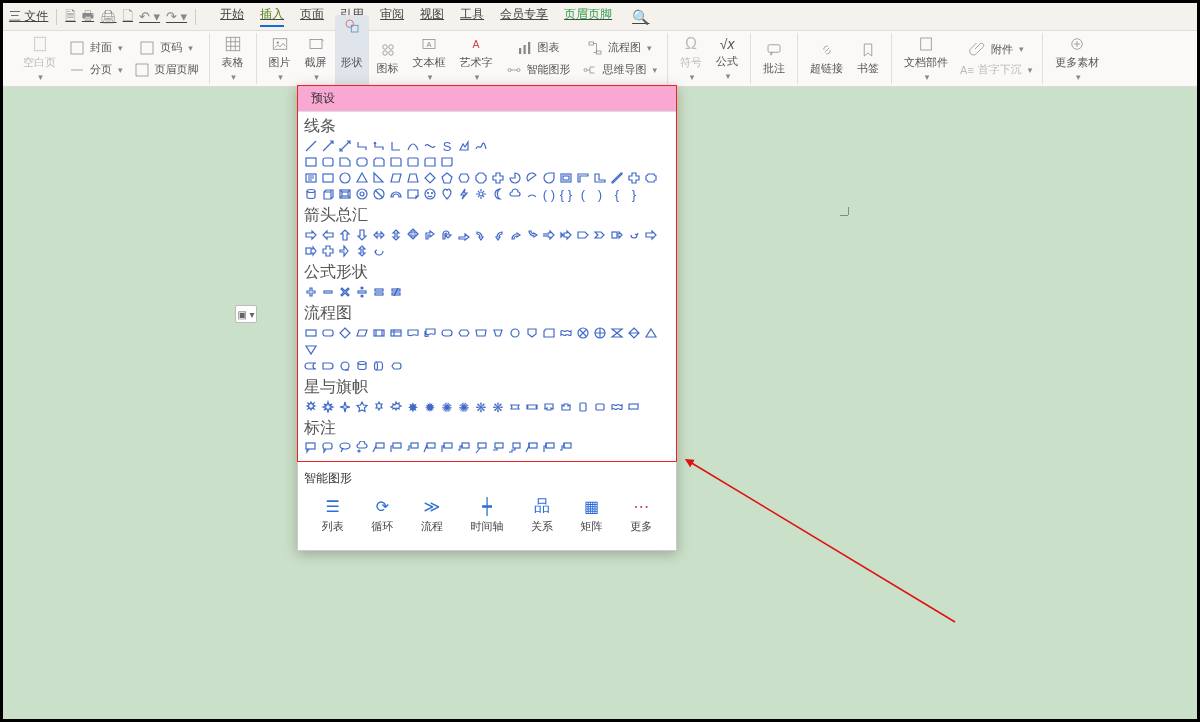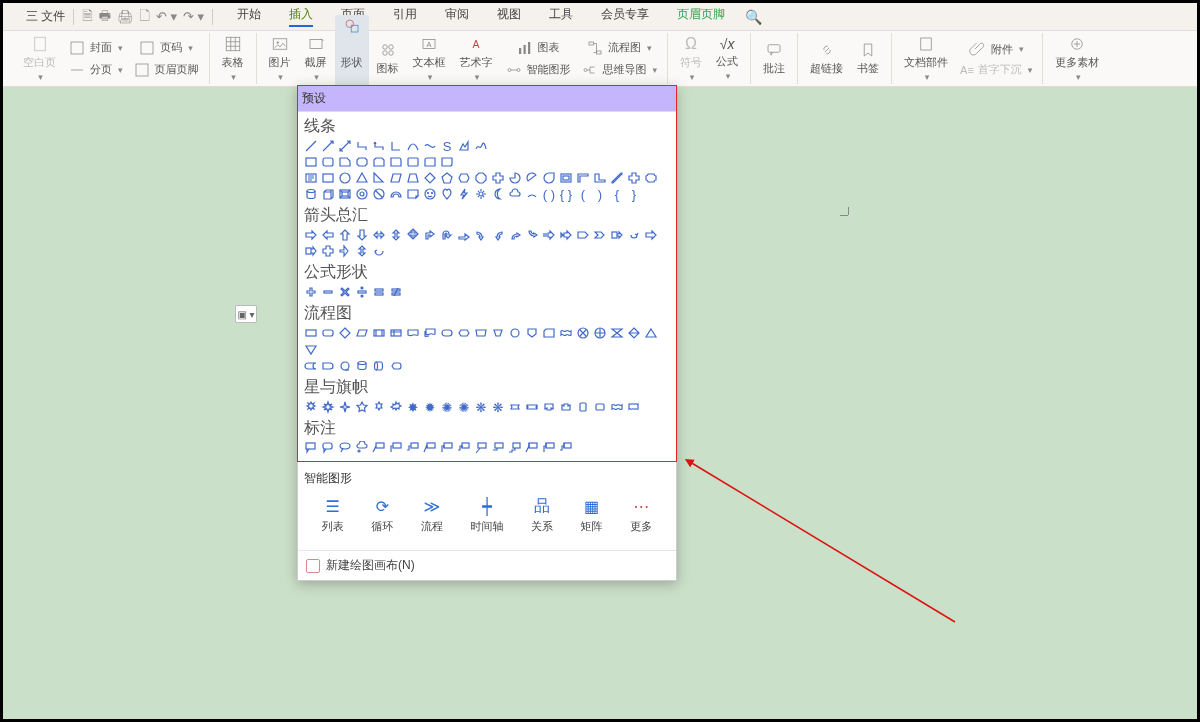--- a/index.html
+++ b/index.html
@@ -1,23 +1,23 @@
 <!DOCTYPE html>
 <html><head>
 <meta charset="utf-8">
 <style>
 * { margin: 0; padding: 0; box-sizing: border-box; font-family: "Microsoft YaHei", sans-serif; }
 body { width: 1200px; height: 722px; background: #fff; border: 3px solid #000; overflow: hidden; }
 
-.menubar { height: 28px; background: #f5f1ed; border-bottom: 1px solid #ddd; display: flex; align-items: center; padding: 0 23px; font-size: 12px; color: #444; }
+.menubar { height: 28px; background: #f5f1ed; border-bottom: 1px solid #ddd; display: flex; align-items: center; padding: 0 6px; font-size: 12px; color: #444; text-decoration: underline; }
 .menubar .filegrp { display: flex; align-items: center; gap: 6px; }
 .menubar .sep { width: 1px; height: 16px; background: #ccc; margin: 0 8px; }
 .menubar .qat { display: flex; gap: 6px; align-items: center; }
 .menubar .qat span { color: #888; font-size: 13px; }
-.menubar .tabs { display: flex; gap: 28px; margin-left: 16px; text-align: center; }
+.menubar .tabs { display: flex; gap: 16px; margin-left: 16px; text-align: center; }
 .menubar .tabs span { cursor: pointer; }
 .menubar .tabs .active { color: #4d7c0f; border-bottom: 2px solid #1a6bd6; padding-bottom: 2px; }
 .menubar .tabs .green { color: #2e9e4a; }
 .menubar .search { margin-left: 20px; color: #888; font-size: 14px; }
 
 .ribbon { height: 56px; background: #fbf9f7; border-bottom: 1px solid #e0dad4; display: flex; align-items: stretch; padding: 2px 8px; }
 .rgroup { display: flex; align-items: center; gap: 2px; padding: 0 6px; border-right: 1px solid #e4ded8; }
 .rgroup:last-child { border-right: none; }
 .rbtn { display: flex; flex-direction: column; align-items: center; justify-content: center; padding: 2px 6px; font-size: 11px; color: #555; gap: 2px; border-radius: 3px; min-width: 34px; text-align: center; }
 .rbtn svg, .rbtn .ico { width: 18px; height: 18px; display: block; }
@@ -29,21 +29,21 @@
 .drop { font-size: 9px; color: #888; margin-left: 2px; }
 
 .canvas-area { position: relative; height: calc(100% - 84px); background: #cbe0c8; display: flex; justify-content: center; padding-top: 12px; }
 .page { width: 836px; height: 100%; background: #cbe0c8; position: relative; }
 .page-mark { position: absolute; left: 658px; top: 108px; width: 18px; height: 18px; }
 .page-mark::before { content: ""; position: absolute; left: 0; top: 8px; width: 8px; height: 1px; background: #888; }
 .page-mark::after { content: ""; position: absolute; left: 8px; top: 0; width: 1px; height: 8px; background: #888; }
 .floatbtn { position: absolute; left: 232px; top: 218px; width: 22px; height: 18px; background: #fff; border: 1px solid #bbb; border-radius: 2px; font-size: 10px; display: flex; align-items: center; justify-content: center; color: #666; }
 
 .shapes-panel { position: absolute; left: 297px; top: 85px; width: 380px; background: #fff; border: 1px solid #ccc; box-shadow: 0 3px 12px rgba(0,0,0,.25); font-size: 12px; }
-.sp-head { background: #c4b5fd; padding: 4px 4px; color: #333; border-bottom: 1px solid #ddd; }
+.sp-head { background: #f9a8d4; padding: 4px 13px; color: #333; border-bottom: 1px solid #ddd; }
 .sp-body { padding: 2px 6px 6px 6px; }
 .sp-redbox { border: 1.5px solid #e22; margin: -1px -1px 0 -1px; padding: 2px 6px 4px 6px; }
 .sp-cat { font-size: 16px; color: #555; margin: 4px 0 2px 0; }
 .sp-row { display: flex; flex-wrap: wrap; gap: 3px; margin-bottom: 2px; }
 .sp-row .sh { width: 14px; height: 14px; display: flex; align-items: center; justify-content: center; color: #4169c8; font-size: 13px; }
 .sp-row .sh svg { width: 14px; height: 14px; stroke: #4169c8; fill: none; stroke-width: 1.2; }
 .sp-smart { padding: 6px 0 2px 0; font-size: 12px; color: #333; font-weight: 500; }
 .sp-smart-row { display: flex; justify-content: space-around; padding: 8px 4px 10px 4px; }
 .sp-smart-row .item { display: flex; flex-direction: column; align-items: center; gap: 4px; font-size: 11px; color: #444; }
 .sp-smart-row .item .ic { width: 18px; height: 18px; color: #2e6fd6; display: flex; align-items: center; justify-content: center; font-size: 16px; }
@@ -1147,24 +1147,20 @@
       <div class="item">
           <span class="ic">▦</span>
           <span>矩阵</span>
         </div>
       <div class="item">
           <span class="ic" style="color:#c44">⋯</span>
           <span>更多</span>
         </div>
     </div>
   </div>
-  <div class="sp-footer">
-    <span class="fico"></span>
-    <span>新建绘图画布(N)</span>
-  </div>
 </div>
 
 <svg class="arrow-overlay">
   <defs>
       <marker id="ah" markerWidth="10" markerHeight="10" refX="2" refY="3" orient="auto">
         <path d="M0 0L6 3L0 6z" fill="#d11"></path>
       </marker>
     </defs>
   <line x1="955" y1="622" x2="690" y2="462" stroke="#d11" stroke-width="1.5" marker-end="url(#ah)"></line>
 </svg>

